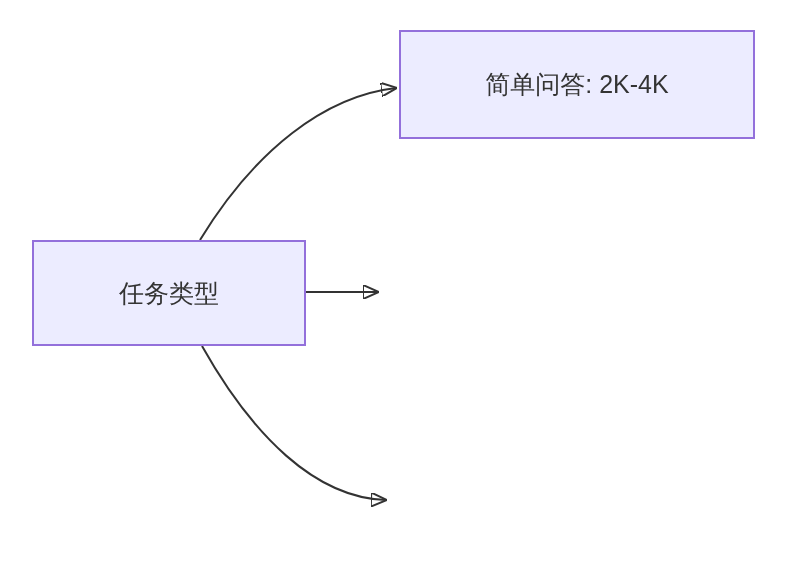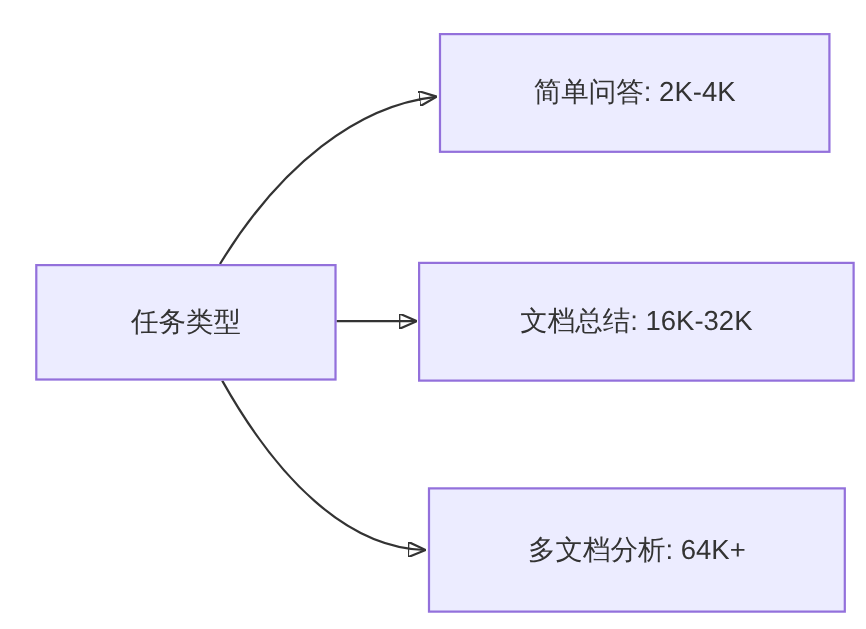--- a/index.html
+++ b/index.html
@@ -64,21 +64,15 @@
   </svg>
 
   <div class="node node-root">
     <span>任务类型</span>
   </div>
 
   <div class="node node-qa">
     <span>简单问答: 2K-4K</span>
   </div>
 
-  <div class="node node-sum">
-    <span>文档总结: 16K-32K</span>
-  </div>
 
-  <div class="node node-multi">
-    <span>多文档分析: 64K+</span>
-  </div>
 
 </div>
 
 </body></html>

